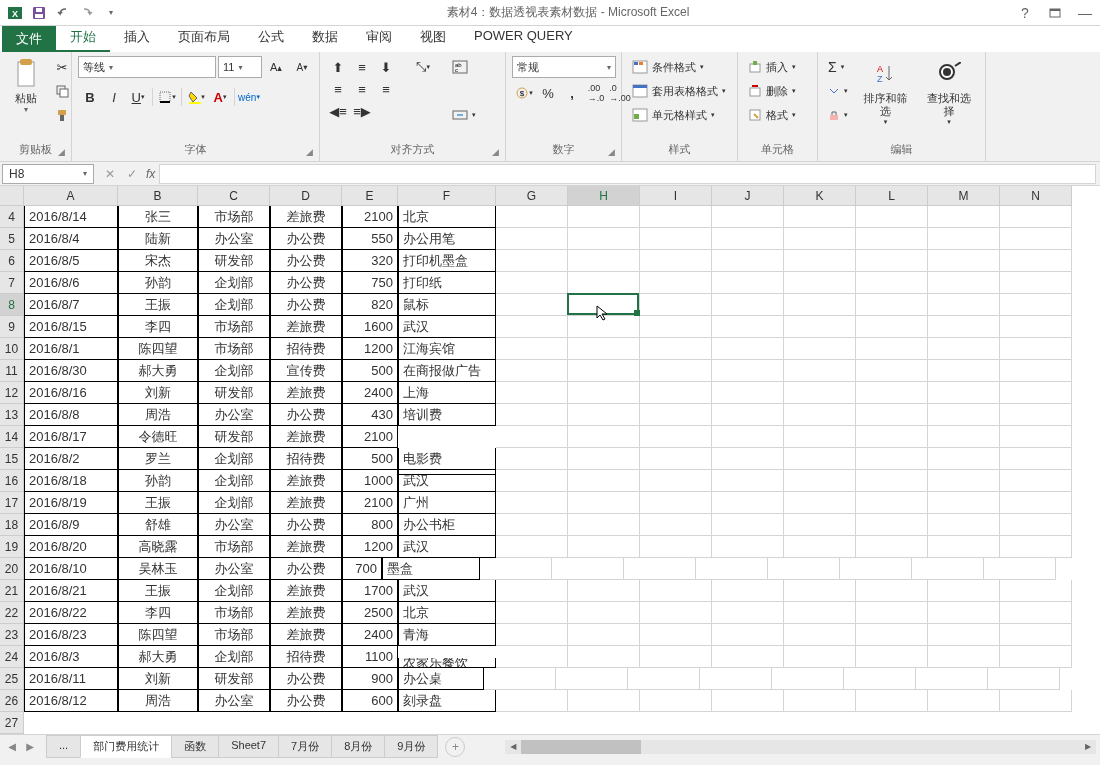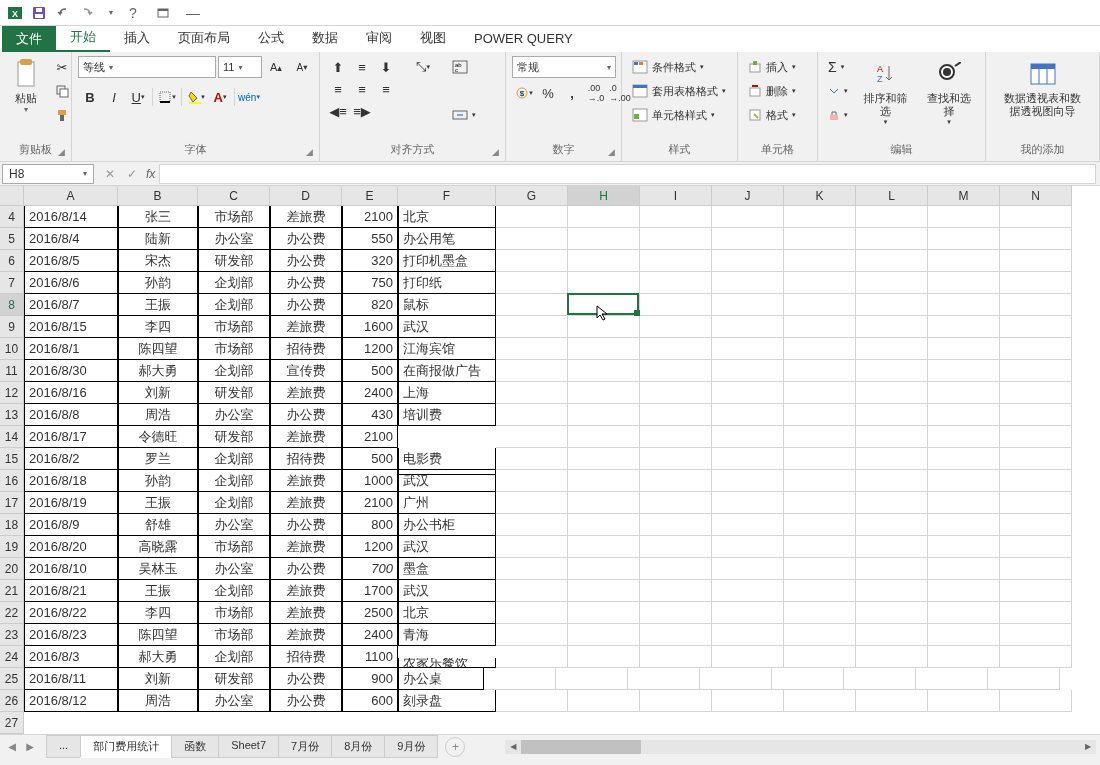--- a/index.html
+++ b/index.html
@@ -100,35 +100,36 @@
           <path d="M10 3 Q4 3 4 8 L2 6 M4 8 L6 6" stroke="#666" fill="none" stroke-width="1.5"></path>
         </svg>
       </div>
     <div class="qat-btn">
         <svg width="14" height="14">
           <path d="M4 3 Q10 3 10 8 L12 6 M10 8 L8 6" stroke="#999" fill="none" stroke-width="1.5"></path>
         </svg>
       </div>
     <div class="qat-btn" style="font-size:8px;color:#666">▾</div>
   </div>
+  <div class="title-text">素材4：数据透视表素材数据 - Microsoft Excel</div>
   <div class="win-controls">
     <div class="win-btn">?</div>
     <div class="win-btn">
         <svg width="14" height="14">
           <rect x="2" y="3" width="10" height="8" fill="none" stroke="#666"></rect>
           <rect x="2" y="3" width="10" height="2" fill="#666"></rect>
         </svg>
       </div>
     <div class="win-btn">—</div>
   </div>
 </div>
 
 <div class="tabs">
   <div class="tab file">文件</div>
-  <div id="ribbon-tabs-container" style="display: inline-flex; align-items: center;">
+  <div id="ribbon-tabs-container" style="display: inline-flex;">
       <div class="tab active">开始</div>
       <div class="tab">插入</div>
       <div class="tab">页面布局</div>
       <div class="tab">公式</div>
       <div class="tab">数据</div>
       <div class="tab">审阅</div>
       <div class="tab">视图</div>
       <div class="tab">POWER QUERY</div>
     </div>
 </div>
@@ -388,36 +389,20 @@
               <line x1="18" y1="4" x2="24" y2="0" stroke="#333" stroke-width="2"></line>
             </svg>
           </div>
         <div class="big-btn-label">查找和选择</div>
         <div style="font-size:7px">▾</div>
       </div>
     </div>
     <div class="ribbon-group-label"><span>编辑</span></div>
   </div>
 
-  <div class="ribbon-group" style="flex:1">
-    <div class="ribbon-group-content" style="justify-content:center">
-      <div class="big-btn">
-        <div class="big-btn-icon">
-            <svg width="28" height="24">
-              <rect x="2" y="2" width="24" height="20" fill="#fff" stroke="#4472c4"></rect>
-              <rect x="2" y="2" width="24" height="5" fill="#4472c4"></rect>
-              <line x1="10" y1="2" x2="10" y2="22" stroke="#4472c4"></line>
-              <line x1="18" y1="2" x2="18" y2="22" stroke="#4472c4"></line>
-            </svg>
-          </div>
-        <div class="big-btn-label" style="max-width:80px">数据透视表和数据透视图向导</div>
-      </div>
-    </div>
-    <div class="ribbon-group-label"><span>我的添加</span></div>
-  </div>
 </div>
 
 <div class="namebox-row">
   <div class="namebox">
       <span>H8</span>
       <span class="nb-arrow">▾</span>
     </div>
   <div class="fx-btns">
     <div class="fx-btn">✕</div>
     <div class="fx-btn">✓</div>
@@ -729,21 +714,21 @@
             <div class="cell" style="width: 72px;"></div>
             <div class="cell" style="width: 72px;"></div>
             <div class="cell" style="width: 72px;"></div>
             <div class="cell" style="width: 72px;"></div>
           </div>
           <div class="grid-row">
             <div class="cell bordered" style="width: 94px;">2016/8/10</div>
             <div class="cell bordered center" style="width: 80px;">吴林玉</div>
             <div class="cell bordered center" style="width: 72px;">办公室</div>
             <div class="cell bordered center" style="width: 72px;">办公费</div>
-            <div class="cell bordered right" style="width: 56px; font-style: italic;">700</div>
+            <div class="cell bordered right" style="width: 40px;">700</div>
             <div class="cell bordered" style="width: 98px;">墨盒</div>
             <div class="cell" style="width: 72px;"></div>
             <div class="cell" style="width: 72px;"></div>
             <div class="cell" style="width: 72px;"></div>
             <div class="cell" style="width: 72px;"></div>
             <div class="cell" style="width: 72px;"></div>
             <div class="cell" style="width: 72px;"></div>
             <div class="cell" style="width: 72px;"></div>
             <div class="cell" style="width: 72px;"></div>
           </div>

